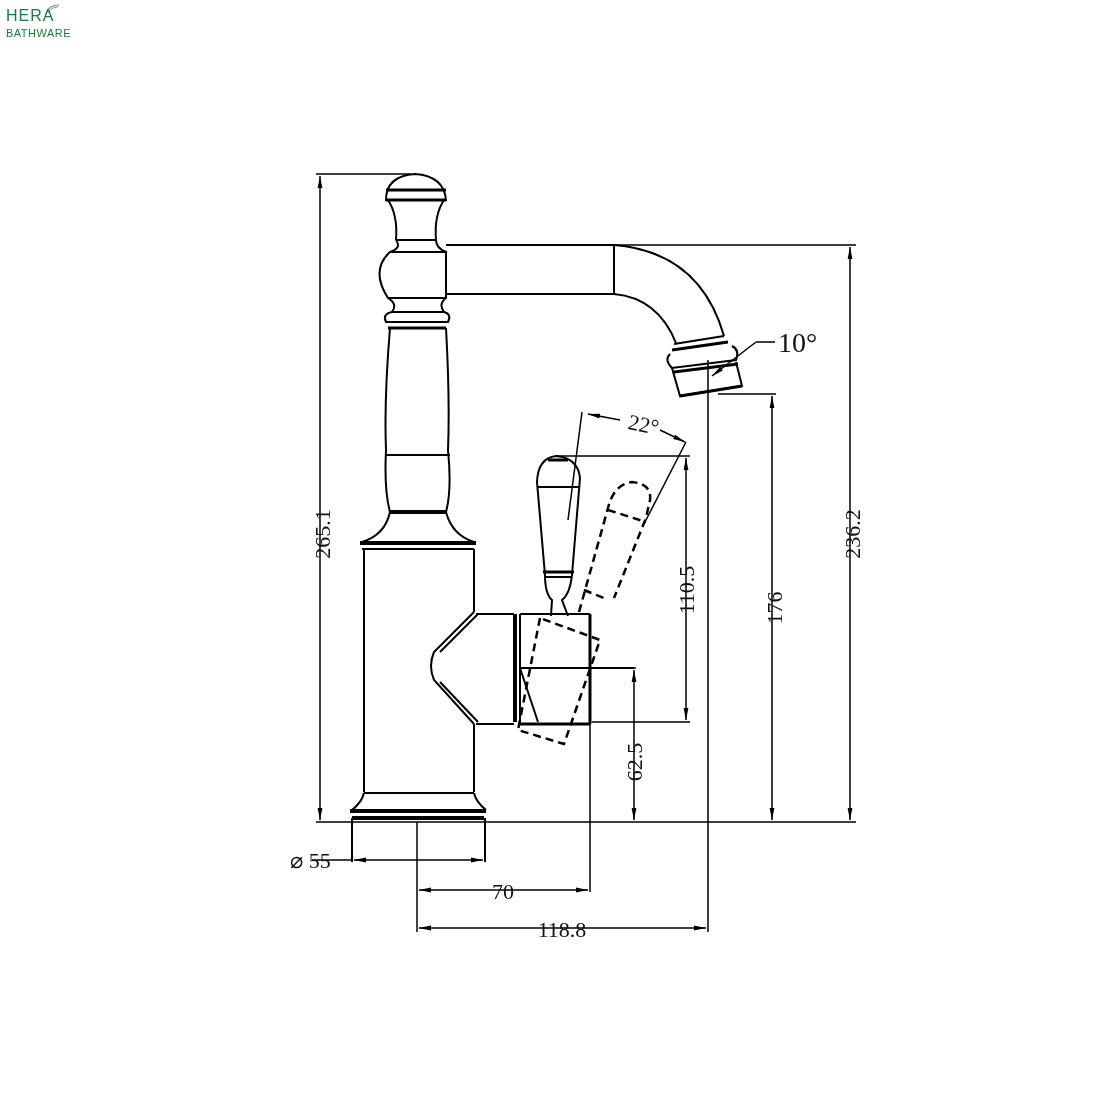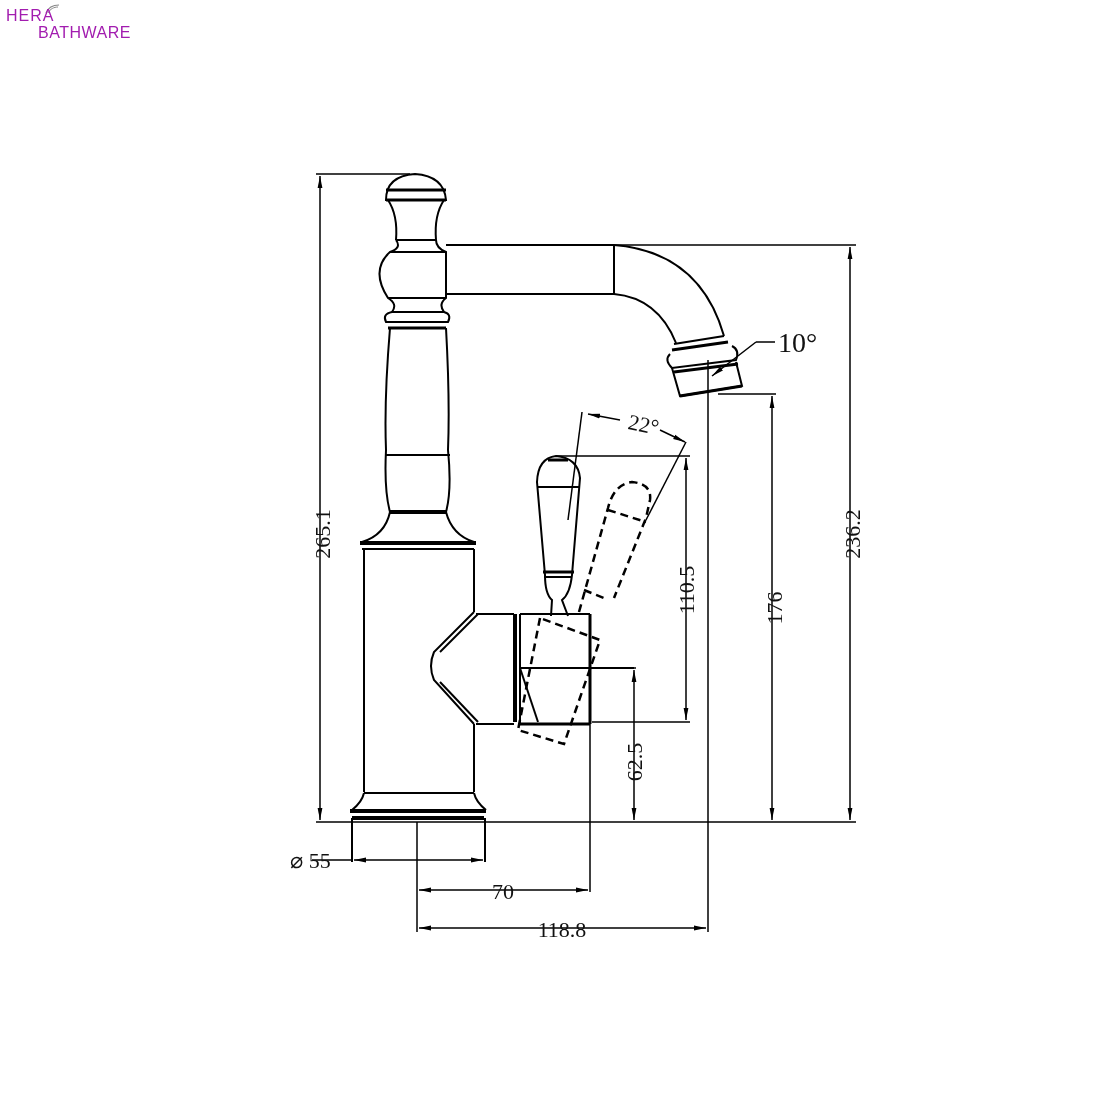--- a/index.html
+++ b/index.html
@@ -1,19 +1,19 @@
 <!DOCTYPE html>
 <html><head>
   <meta charset="utf-8">
   <style>
     html, body { margin: 0; padding: 0; background: #ffffff; }
     body { width: 1109px; height: 1109px; position: relative; overflow: hidden; font-family: "Liberation Serif", serif; }
-    .logo { position: absolute; left: 6px; top: 8px; width: 110px; height: 36px; color: #a21caf; font-family: "Liberation Sans", sans-serif; }
+    .logo { position: absolute; left: 6px; top: 8px; width: 110px; height: 36px; color: #15803d; font-family: "Liberation Sans", sans-serif; }
     .logo .l1 { position: absolute; left: 0; top: 0; font-size: 16px; letter-spacing: 1px; line-height: 16px; }
-    .logo .l2 { position: absolute; left: 0; top: 17px; font-size: 16px; letter-spacing: 0.5px; line-height: 16px; margin-left: 32px; }
+    .logo .l2 { position: absolute; left: 0; top: 17px; font-size: 11px; letter-spacing: 0.5px; line-height: 16px; }
     .logo svg { position: absolute; left: 38px; top: -4px; }
     svg.drawing { position: absolute; left: 0; top: 0; }
     .dim-text { font-family: "Liberation Serif", serif; fill: #111; }
   </style>
 </head>
 <body>
 
 <div class="logo">
   <svg width="16" height="10" viewBox="0 0 16 10">
     <path d="M2 9 C4 4, 9 1, 15 1" stroke="#8a8a8a" stroke-width="1.2" fill="none"></path>

